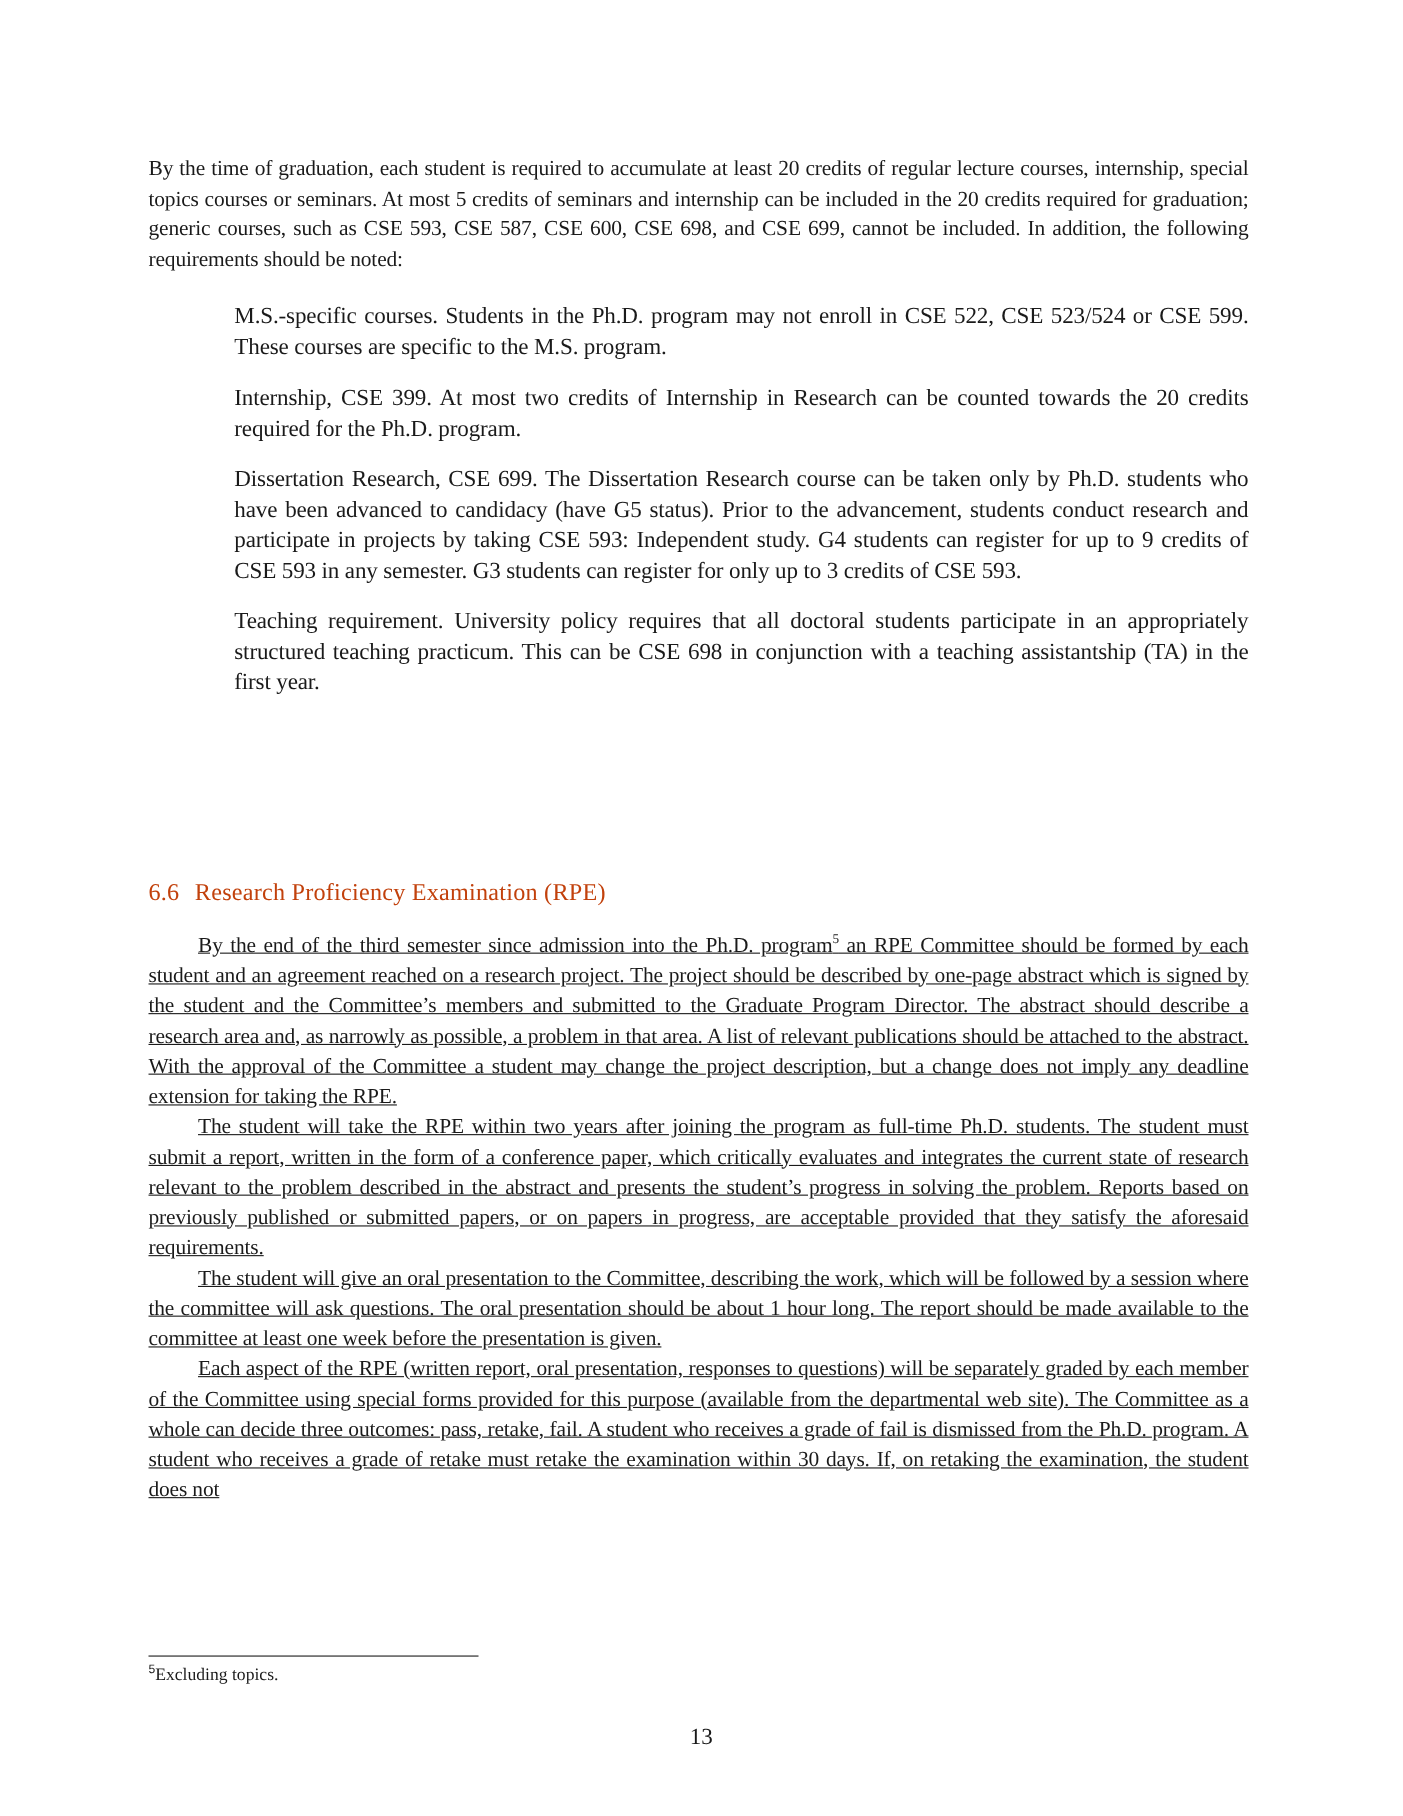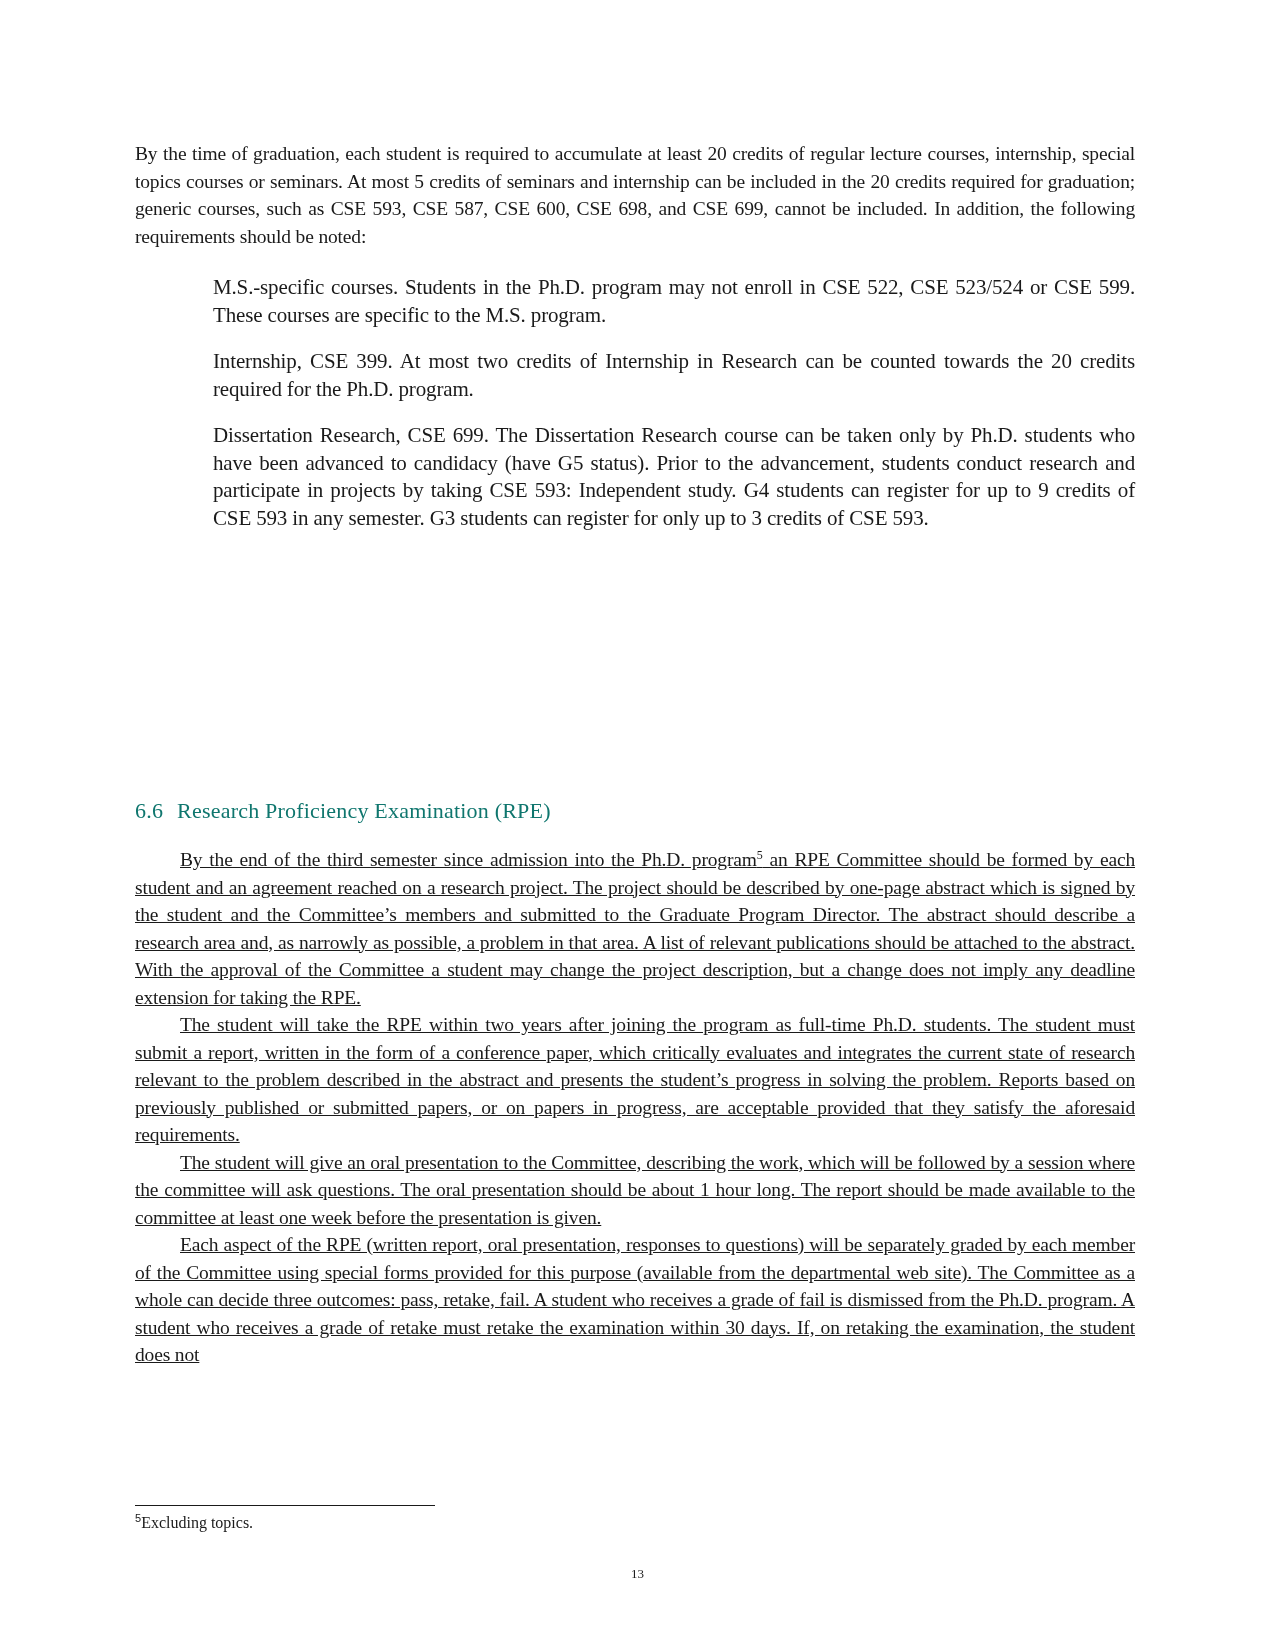--- a/index.html
+++ b/index.html
@@ -14,56 +14,57 @@
     font-size: 19.5px; line-height: 27.5px; text-align: justify;
     letter-spacing: -0.15px;
   }
   p { margin: 0; }
   .intro { top: 140px; }
   .req-list { position: absolute; left: 213px; width: 922px; top: 274px;
     font-size: 21px; line-height: 27.5px; text-align: justify; letter-spacing: -0.15px; }
   .req-item { margin-bottom: 19px; }
   .section-heading {
     position: absolute; left: 135px; top: 796px;
-    font-size: 22px; line-height: 30px; letter-spacing: 0.2px; color: #0f766e;
+    font-size: 22px; line-height: 30px; letter-spacing: 0.2px; color: #c2410c;
   }
   .section-heading .num { margin-right: 14px; }
   .rpe { top: 846px; }
   .rpe p.indent { text-indent: 45px; text-decoration: underline; }
   .footnote-rule {
     position: absolute; left: 135px; top: 1505px; width: 300px; height: 0;
     border-top: 1.5px solid #1a1a1a;
   }
   .footnote {
     position: absolute; left: 135px; top: 1512px;
     font-size: 16px; line-height: 22px;
   }
   .footnote sup, .fn-ref {
     font-family: "Liberation Sans", "DejaVu Sans", sans-serif;
     font-size: 11px; vertical-align: super; line-height: 0;
   }
   .fn-ref { font-family: "Liberation Serif", serif; font-size: 12px; }
   .page-number {
     position: absolute; left: 0; width: 1275px; top: 1566px;
-    text-align: center; font-size: 13px;
+    text-align: center; font-size: 21px;
   }
 </style>
 </head>
 <body>
 
 <div class="page">
 
   <div class="text-block intro">
     <p>By the time of graduation, each student is required to accumulate at least 20 credits of regular lecture courses, internship, special topics courses or seminars. At most 5 credits of seminars and internship can be included in the 20 credits required for graduation; generic courses, such as CSE 593, CSE 587, CSE 600, CSE 698, and CSE 699, cannot be included.  In addition, the following requirements should be noted:</p>
   </div>
 
   <div class="req-list">
     <p class="req-item">M.S.-specific courses. Students in the Ph.D. program may not enroll in CSE 522, CSE 523/524 or CSE 599.  These courses are specific  to the M.S. program.</p>
     <p class="req-item">Internship, CSE 399. At most two credits of Internship in Research can be counted towards the 20 credits required for the Ph.D. program.</p>
     <p class="req-item">Dissertation Research, CSE 699. The Dissertation Research course can be taken only by Ph.D. students who have been advanced to candidacy (have G5 status). Prior to the advancement, students conduct research and participate in projects by taking CSE 593: Independent study.  G4 students can register for up to 9 credits of CSE 593 in any semester. G3 students can register for only up to 3 credits of CSE 593.</p>
+    <p class="req-item">Teaching requirement. University policy requires that all doctoral students participate in an appropriately structured teaching practicum. This can be CSE 698 in conjunction with a teaching assistantship (TA) in the first year.</p>
   </div>
 
   <div class="section-heading">
     <span class="num">6.6</span><span>Research Proficiency Examination  (RPE)</span>
   </div>
 
   <div class="text-block rpe">
     <p class="indent"><span>By the end of the third semester since admission into the Ph.D. program</span><span class="fn-ref">5</span><span> an RPE Committee should be formed by each student and an agreement reached on a research project. The project should be described by one-page abstract which is signed by the student and the Committee’s members and submitted to the Graduate Program Director. The abstract should describe a research area and, as narrowly as possible, a problem in that area. A list of relevant publications should be attached to the abstract.  With the approval of the Committee a student may change the project description, but a change does not imply any deadline extension for taking the RPE.</span></p>
     <p class="indent">The student will take the RPE within two years after joining the program as full-time Ph.D. students. The student must submit a report, written in the form of a conference paper, which critically evaluates and integrates the current state of research relevant to the problem described in the abstract and presents the student’s progress in solving the problem.  Reports based on previously published or submitted papers, or on papers in progress, are acceptable provided that they satisfy the aforesaid requirements.</p>
     <p class="indent">The student will give an oral presentation to the Committee, describing the work, which will be followed by a session where the committee will ask questions. The oral presentation should be about 1 hour long. The report should be made available to the committee at least one week before the presentation is given.</p>

